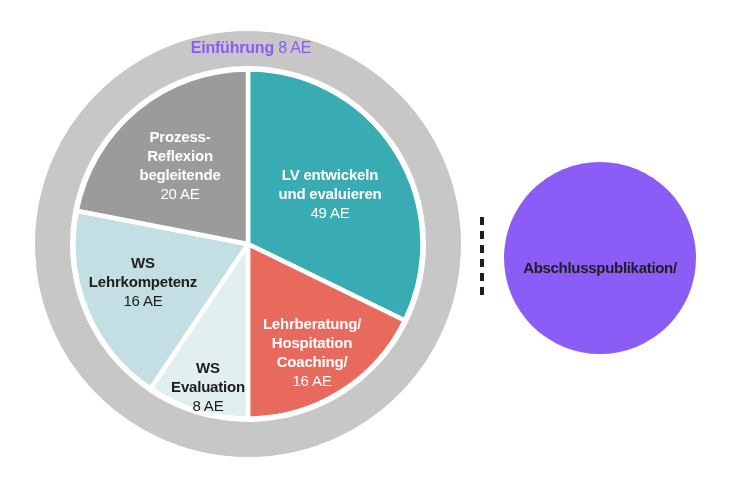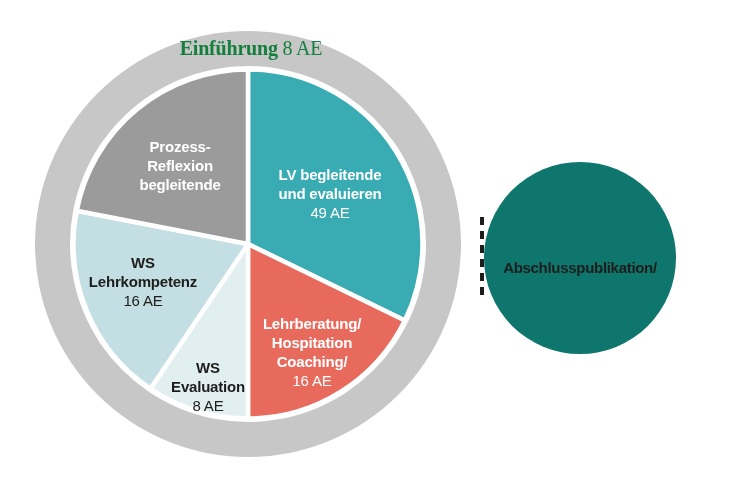--- a/index.html
+++ b/index.html
@@ -10,21 +10,21 @@
   #pie-svg{position:absolute;left:0;top:0;}
   #pie-labels{position:absolute;left:0;top:0;width:740px;height:495px;pointer-events:none;}
   .seg-label{
     position:absolute;transform:translate(-50%,-50%);
     text-align:center;font-weight:700;font-size:15px;line-height:19px;
     letter-spacing:-0.2px;white-space:nowrap;
   }
   .seg-label .val{font-weight:400;}
   .ring-label{
     position:absolute;transform:translate(-50%,-50%);
-    font-size:20px;white-space:nowrap;letter-spacing:-0.2px;color:#15803d;font-family:Liberation Serif, serif;
+    font-size:16px;white-space:nowrap;letter-spacing:-0.2px;color:#8b5cf6;
   }
   .ring-label .b{font-weight:700;}
   .side-circle{
     position:absolute;border-radius:50%;
   }
   .side-circle .circle-text{
     position:absolute;left:50%;top:55%;transform:translate(-50%,-50%);
     text-align:center;font-weight:700;font-size:15px;line-height:18.5px;
     letter-spacing:-0.3px;white-space:nowrap;
   }
@@ -44,21 +44,21 @@
       <circle cx="248" cy="244" r="178" fill="#ffffff"></circle>
       <path d="M 248 244 L 248 69.5 A 174.5 174.5 0 0 1 404.8395610792046 320.495765114694 Z" fill="#39abb3" stroke="#ffffff" stroke-width="4.5" stroke-linejoin="round"></path>
       <path d="M 248 244 L 404.8395610792046 320.495765114694 A 174.5 174.5 0 0 1 248.00000000000003 418.5 Z" fill="#e86a5d" stroke="#ffffff" stroke-width="4.5" stroke-linejoin="round"></path>
       <path d="M 248 244 L 248.00000000000003 418.5 A 174.5 174.5 0 0 1 150.4208383443547 388.6670564108548 Z" fill="#e2eff1" stroke="#ffffff" stroke-width="4.5" stroke-linejoin="round"></path>
       <path d="M 248 244 L 150.4208383443547 388.6670564108548 A 174.5 174.5 0 0 1 76.70605648838261 210.70383030679304 Z" fill="#c4dfe3" stroke="#ffffff" stroke-width="4.5" stroke-linejoin="round"></path>
       <path d="M 248 244 L 76.70605648838261 210.70383030679304 A 174.5 174.5 0 0 1 247.99999999999994 69.5 Z" fill="#9b9b9b" stroke="#ffffff" stroke-width="4.5" stroke-linejoin="round"></path>
     </svg>
 
   <div id="pie-labels">
       <div class="seg-label" style="left: 330px; top: 193px; color: rgb(255, 255, 255);">
-        <div>LV begleitende</div>
+        <div>LV entwickeln</div>
         <div>und evaluieren</div>
         <div class="val">49 AE</div>
       </div>
       <div class="seg-label" style="left: 312px; top: 352px; color: rgb(255, 255, 255);">
         <div>Lehrberatung/</div>
         <div>Hospitation</div>
         <div>Coaching/</div>
         <div class="val">16 AE</div>
       </div>
       <div class="seg-label" style="left: 208px; top: 386px; color: rgb(29, 29, 27);">
@@ -68,29 +68,30 @@
       </div>
       <div class="seg-label" style="left: 143px; top: 281px; color: rgb(29, 29, 27);">
         <div>WS</div>
         <div>Lehrkompetenz</div>
         <div class="val">16 AE</div>
       </div>
       <div class="seg-label" style="left: 180px; top: 165px; color: rgb(255, 255, 255);">
         <div>Prozess-</div>
         <div>Reflexion</div>
         <div>begleitende</div>
+        <div class="val">20 AE</div>
       </div>
     </div>
 
   <div class="ring-label" style="left: 251px; top: 48px;">
     <span class="b">Einführung</span>
     <span>8 AE</span>
   </div>
 
   <div class="divider" style="left: 480px; top: 217px; width: 4px; height: 80px;"></div>
 
-  <div class="side-circle" style="left: 484px; top: 162px; width: 192px; height: 192px; background: #0f766e;">
+  <div class="side-circle" style="left: 504px; top: 162px; width: 192px; height: 192px; background: #8b5cf6;">
     <div class="circle-text" style="color: rgb(29, 29, 27);">
       <div>Abschlusspublikation/</div>
     </div>
   </div>
 
 </div>
 
 </body></html>

